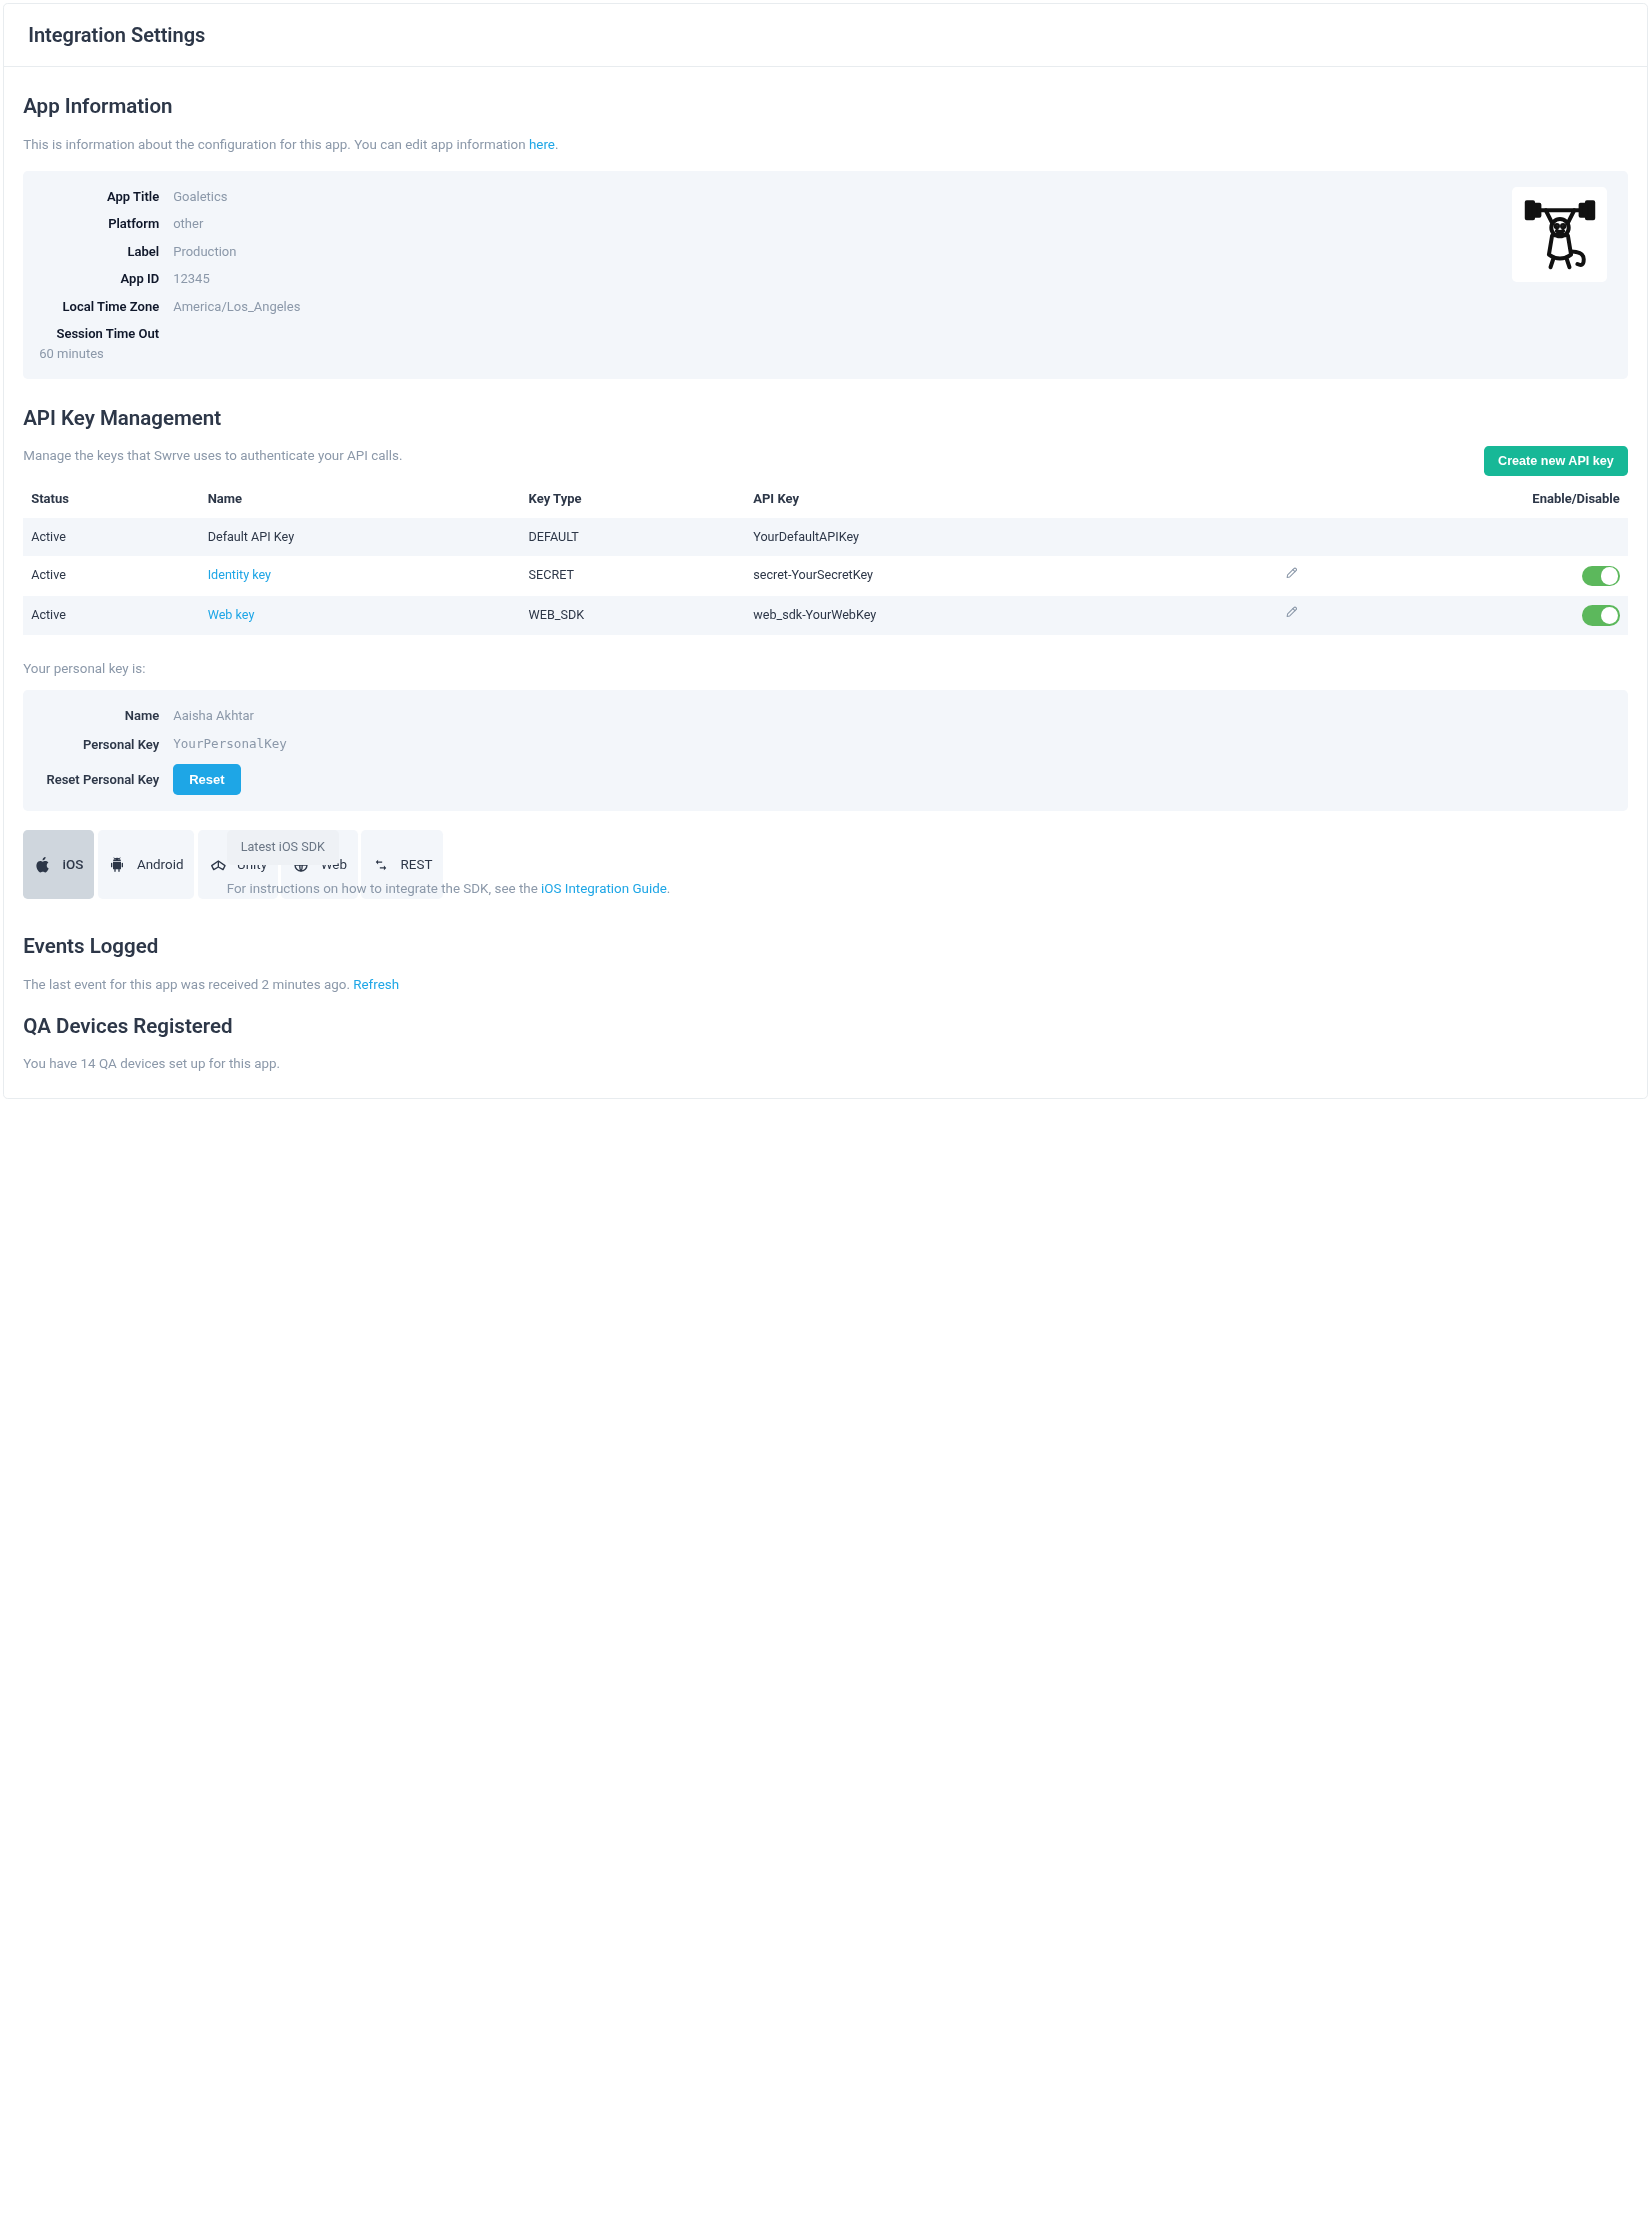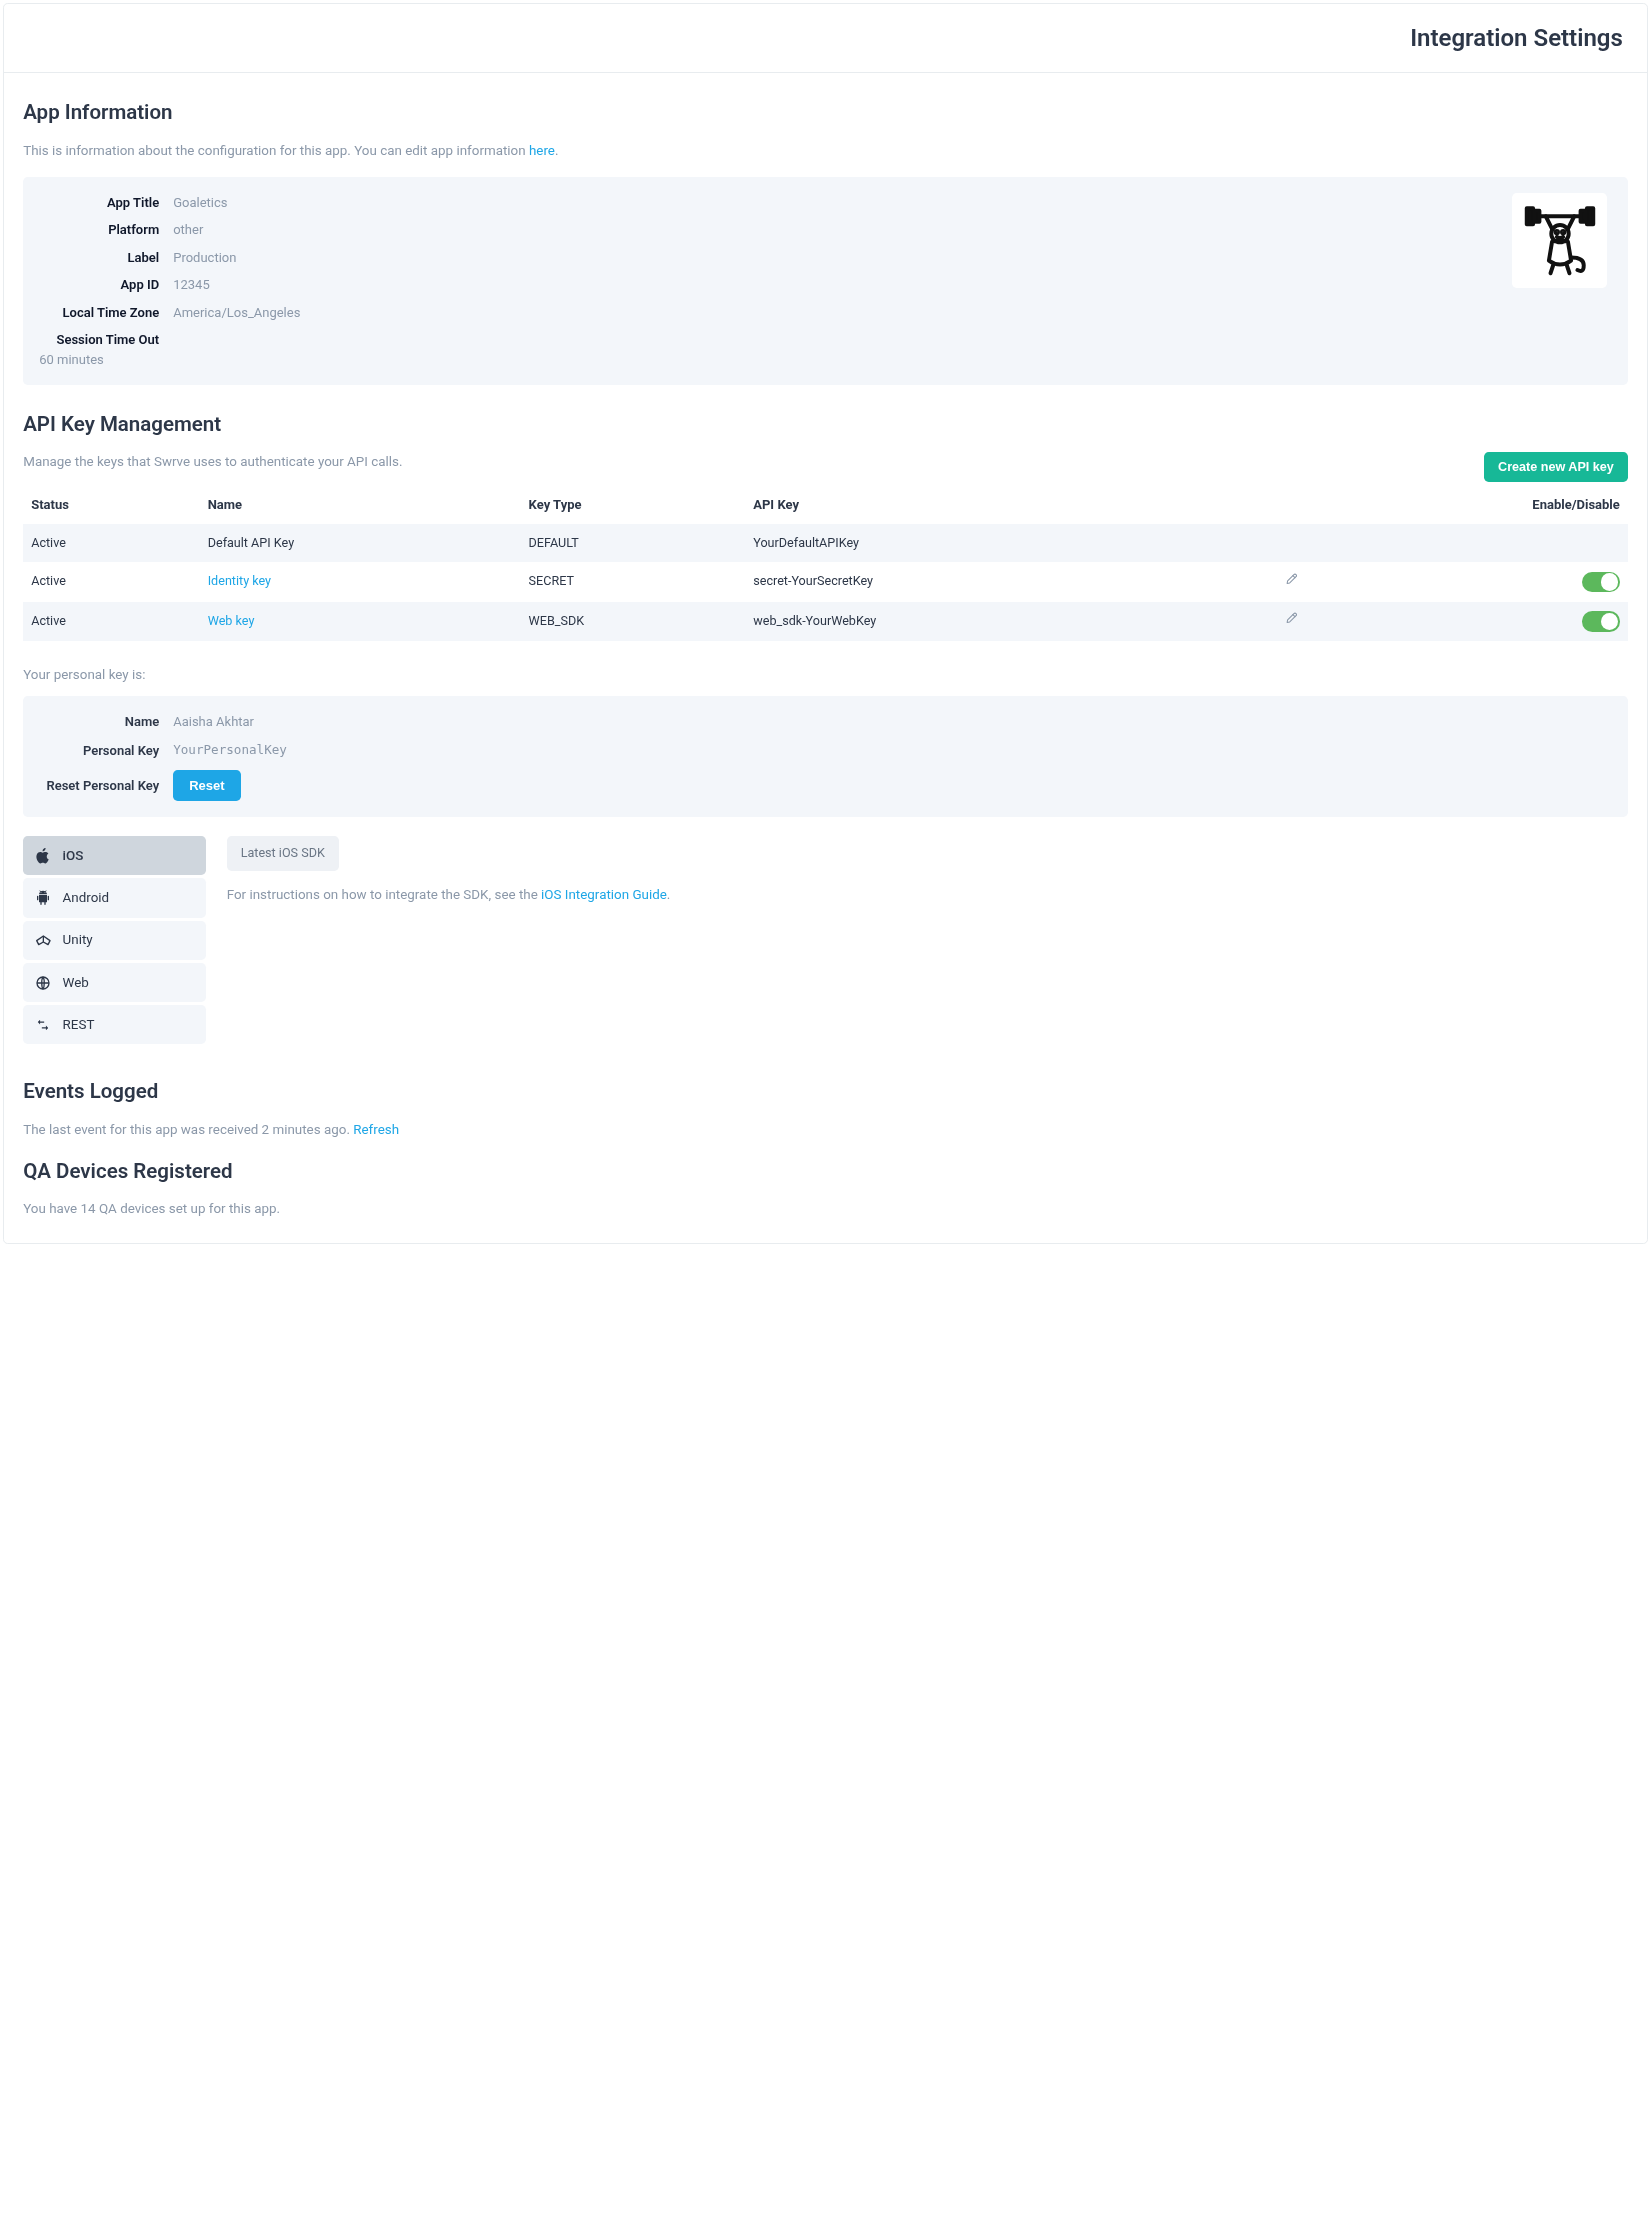--- a/index.html
+++ b/index.html
@@ -14,24 +14,23 @@
     border: 0.8px solid #e8ecef;
     border-radius: 4.7px;
     margin: 3.2px;
     overflow: hidden;
   }
   .panel-header {
     padding: 16px 24px;
     border-bottom: 0.8px solid #e8ecef;
   }
   .panel-header h1 {
-    font-size: 24px;
-    font-weight: 600;
-    color: #2d3748;
-    text-align: right;
+    font-size: 20px;
+    font-weight: 600;
+    color: #2d3748;
   }
   .panel-body {
     padding: 24px 19px;
   }
   .section-title {
     font-size: 20.5px;
     font-weight: 600;
     color: #2d3748;
     margin-bottom: 12.6px;
   }
@@ -146,21 +145,21 @@
     width: 134px;
     text-align: right;
     font-weight: 600;
     color: #2d3748;
     padding-right: 14px;
     font-size: 13px;
   }
   .pk-v { color: #8b98a9; font-size: 13px; }
   .pk-mono { font-family: "SFMono-Regular", Menlo, Monaco, Consolas, monospace; color:#8b98a9; font-size:12.6px; }
   .sdk-layout { display: flex; gap: 20.5px; margin-bottom: 32px; }
-  .sdk-tabs { width: 183px; display: flex; flex-direction: column; gap: 3.2px; }
+  .sdk-tabs { width: 183px; display: flex; flex-direction: row; gap: 3.2px; }
   .sdk-tab {
     background: #f3f6fa;
     border-radius: 4.7px;
     padding: 9.5px 11px;
     display: flex;
     align-items: center;
     gap: 11px;
     cursor: pointer;
     color: #2d3748;
     font-size: 13.4px;

